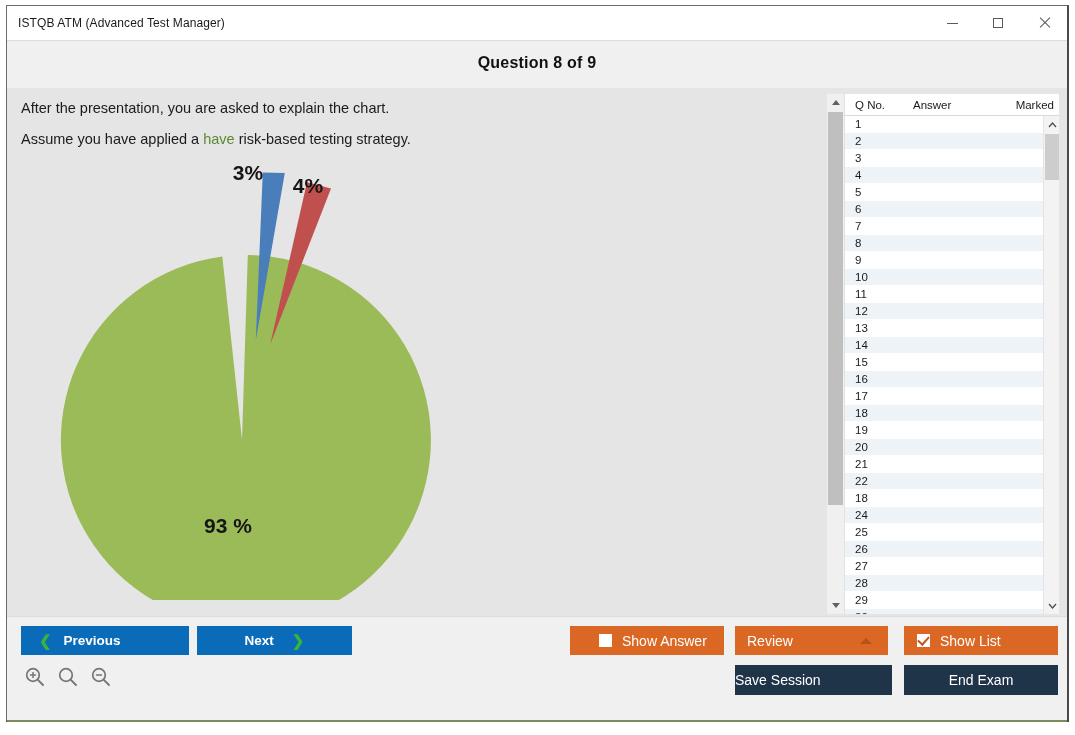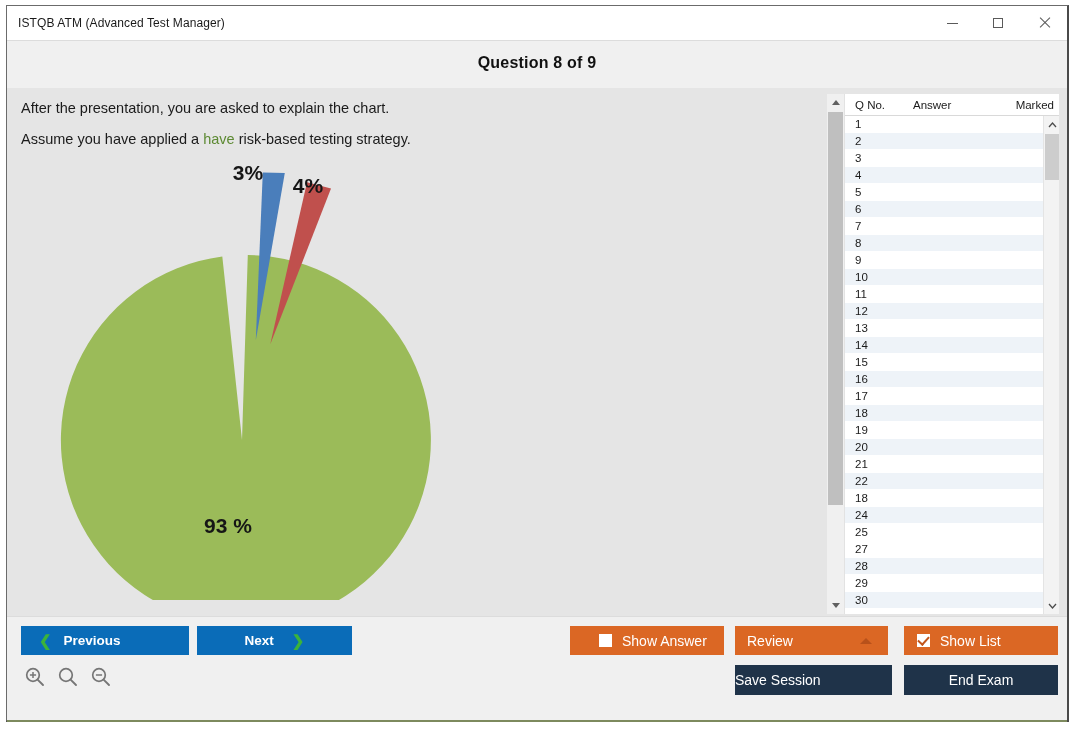--- a/index.html
+++ b/index.html
@@ -428,20 +428,25 @@
               <span class="cell-answer"></span>
               <span class="cell-marked"></span>
             </div>
             <div class="q-row alt">
               <span class="cell-qno">24</span>
               <span class="cell-answer"></span>
               <span class="cell-marked"></span>
             </div>
             <div class="q-row">
               <span class="cell-qno">25</span>
+              <span class="cell-answer"></span>
+              <span class="cell-marked"></span>
+            </div>
+            <div class="q-row alt">
+              <span class="cell-qno">26</span>
               <span class="cell-answer"></span>
               <span class="cell-marked"></span>
             </div>
             <div class="q-row">
               <span class="cell-qno">27</span>
               <span class="cell-answer"></span>
               <span class="cell-marked"></span>
             </div>
             <div class="q-row alt">
               <span class="cell-qno">28</span>

